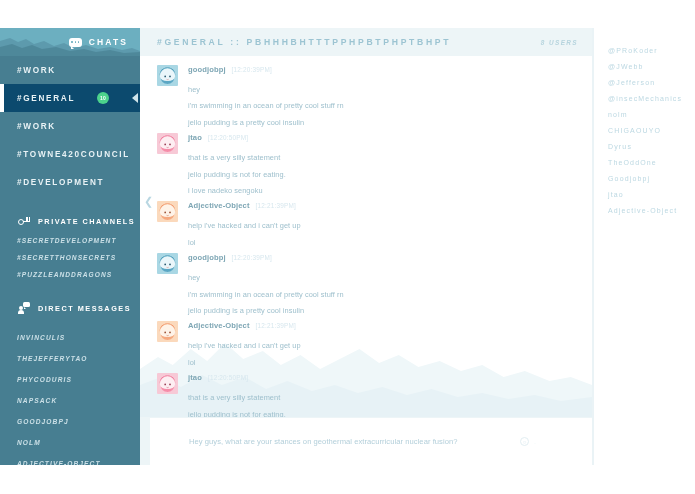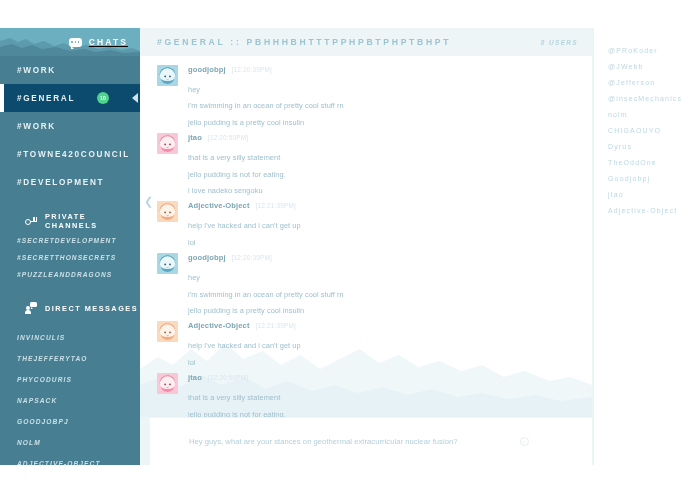--- a/index.html
+++ b/index.html
@@ -28,21 +28,21 @@
   }
   .sb-topband {
     position: absolute; left:0; top:0; width:140px; height:28px;
     background: #6cafc0;
     overflow: hidden;
   }
   .sb-topband svg { position:absolute; left:0; bottom:-1px; width:140px; height:22px; display:block;}
   .sb-head {
     position: absolute; left:0; top:0; width:140px; height:28px;
     display:flex; align-items:center; justify-content:flex-end;
-    padding-right: 12px; gap: 7px; z-index: 3; text-decoration: underline;
+    padding-right: 12px; gap: 7px; z-index: 3;
   }
   .sb-head .label {
     font-size: 8.5px; letter-spacing: 2.1px; color: #ffffff; font-weight: 700;
   }
   .chat-bubble {
     width: 13px; height: 9px; background:#ffffff; border-radius: 3px;
     position: relative; display:flex; align-items:center; justify-content:center; gap:1.5px;
   }
   .chat-bubble:after {
     content:""; position:absolute; left:2.5px; bottom:-2.5px;
@@ -74,21 +74,21 @@
   .chan .arrow {
     position:absolute; right: 2px; top: 9px;
     width:0; height:0;
     border-right: 6px solid #cfe4ea;
     border-top: 5px solid transparent;
     border-bottom: 5px solid transparent;
   }
 
   .sec-head {
     display:flex; align-items:center; gap:8px;
-    padding-left: 25px; height: 22px;
+    padding-left: 18px; height: 22px;
   }
   .sec-head .t { font-size: 7.3px; letter-spacing: 1.5px; color:#ffffff; font-weight:700; }
   .ico-priv { width:12px; height:10px; position:relative; flex:0 0 12px;}
   .ico-priv .k1 { position:absolute; left:0; top:2.5px; width:6px;height:6px;border:1.6px solid #fff;border-radius:50%;}
   .ico-priv .k2 { position:absolute; left:5px; top:4.6px; width:7px;height:1.6px;background:#fff;}
   .ico-priv .k3 { position:absolute; left:8px; top:1.4px; width:1.5px;height:3.2px;background:#fff;}
   .ico-priv .k4 { position:absolute; left:10.5px; top:1.4px; width:1.5px;height:3.2px;background:#fff;}
   .ico-dm { width:12px;height:12px;position:relative;flex:0 0 12px;}
   .ico-dm .h { position:absolute; left:0.5px; top:3.5px; width:4.6px;height:4.6px;border-radius:50%;background:#fff;}
   .ico-dm .b { position:absolute; left:-0.5px; bottom:0px; width:6.6px;height:4px;border-radius:4px 4px 0 0;background:#fff;}

